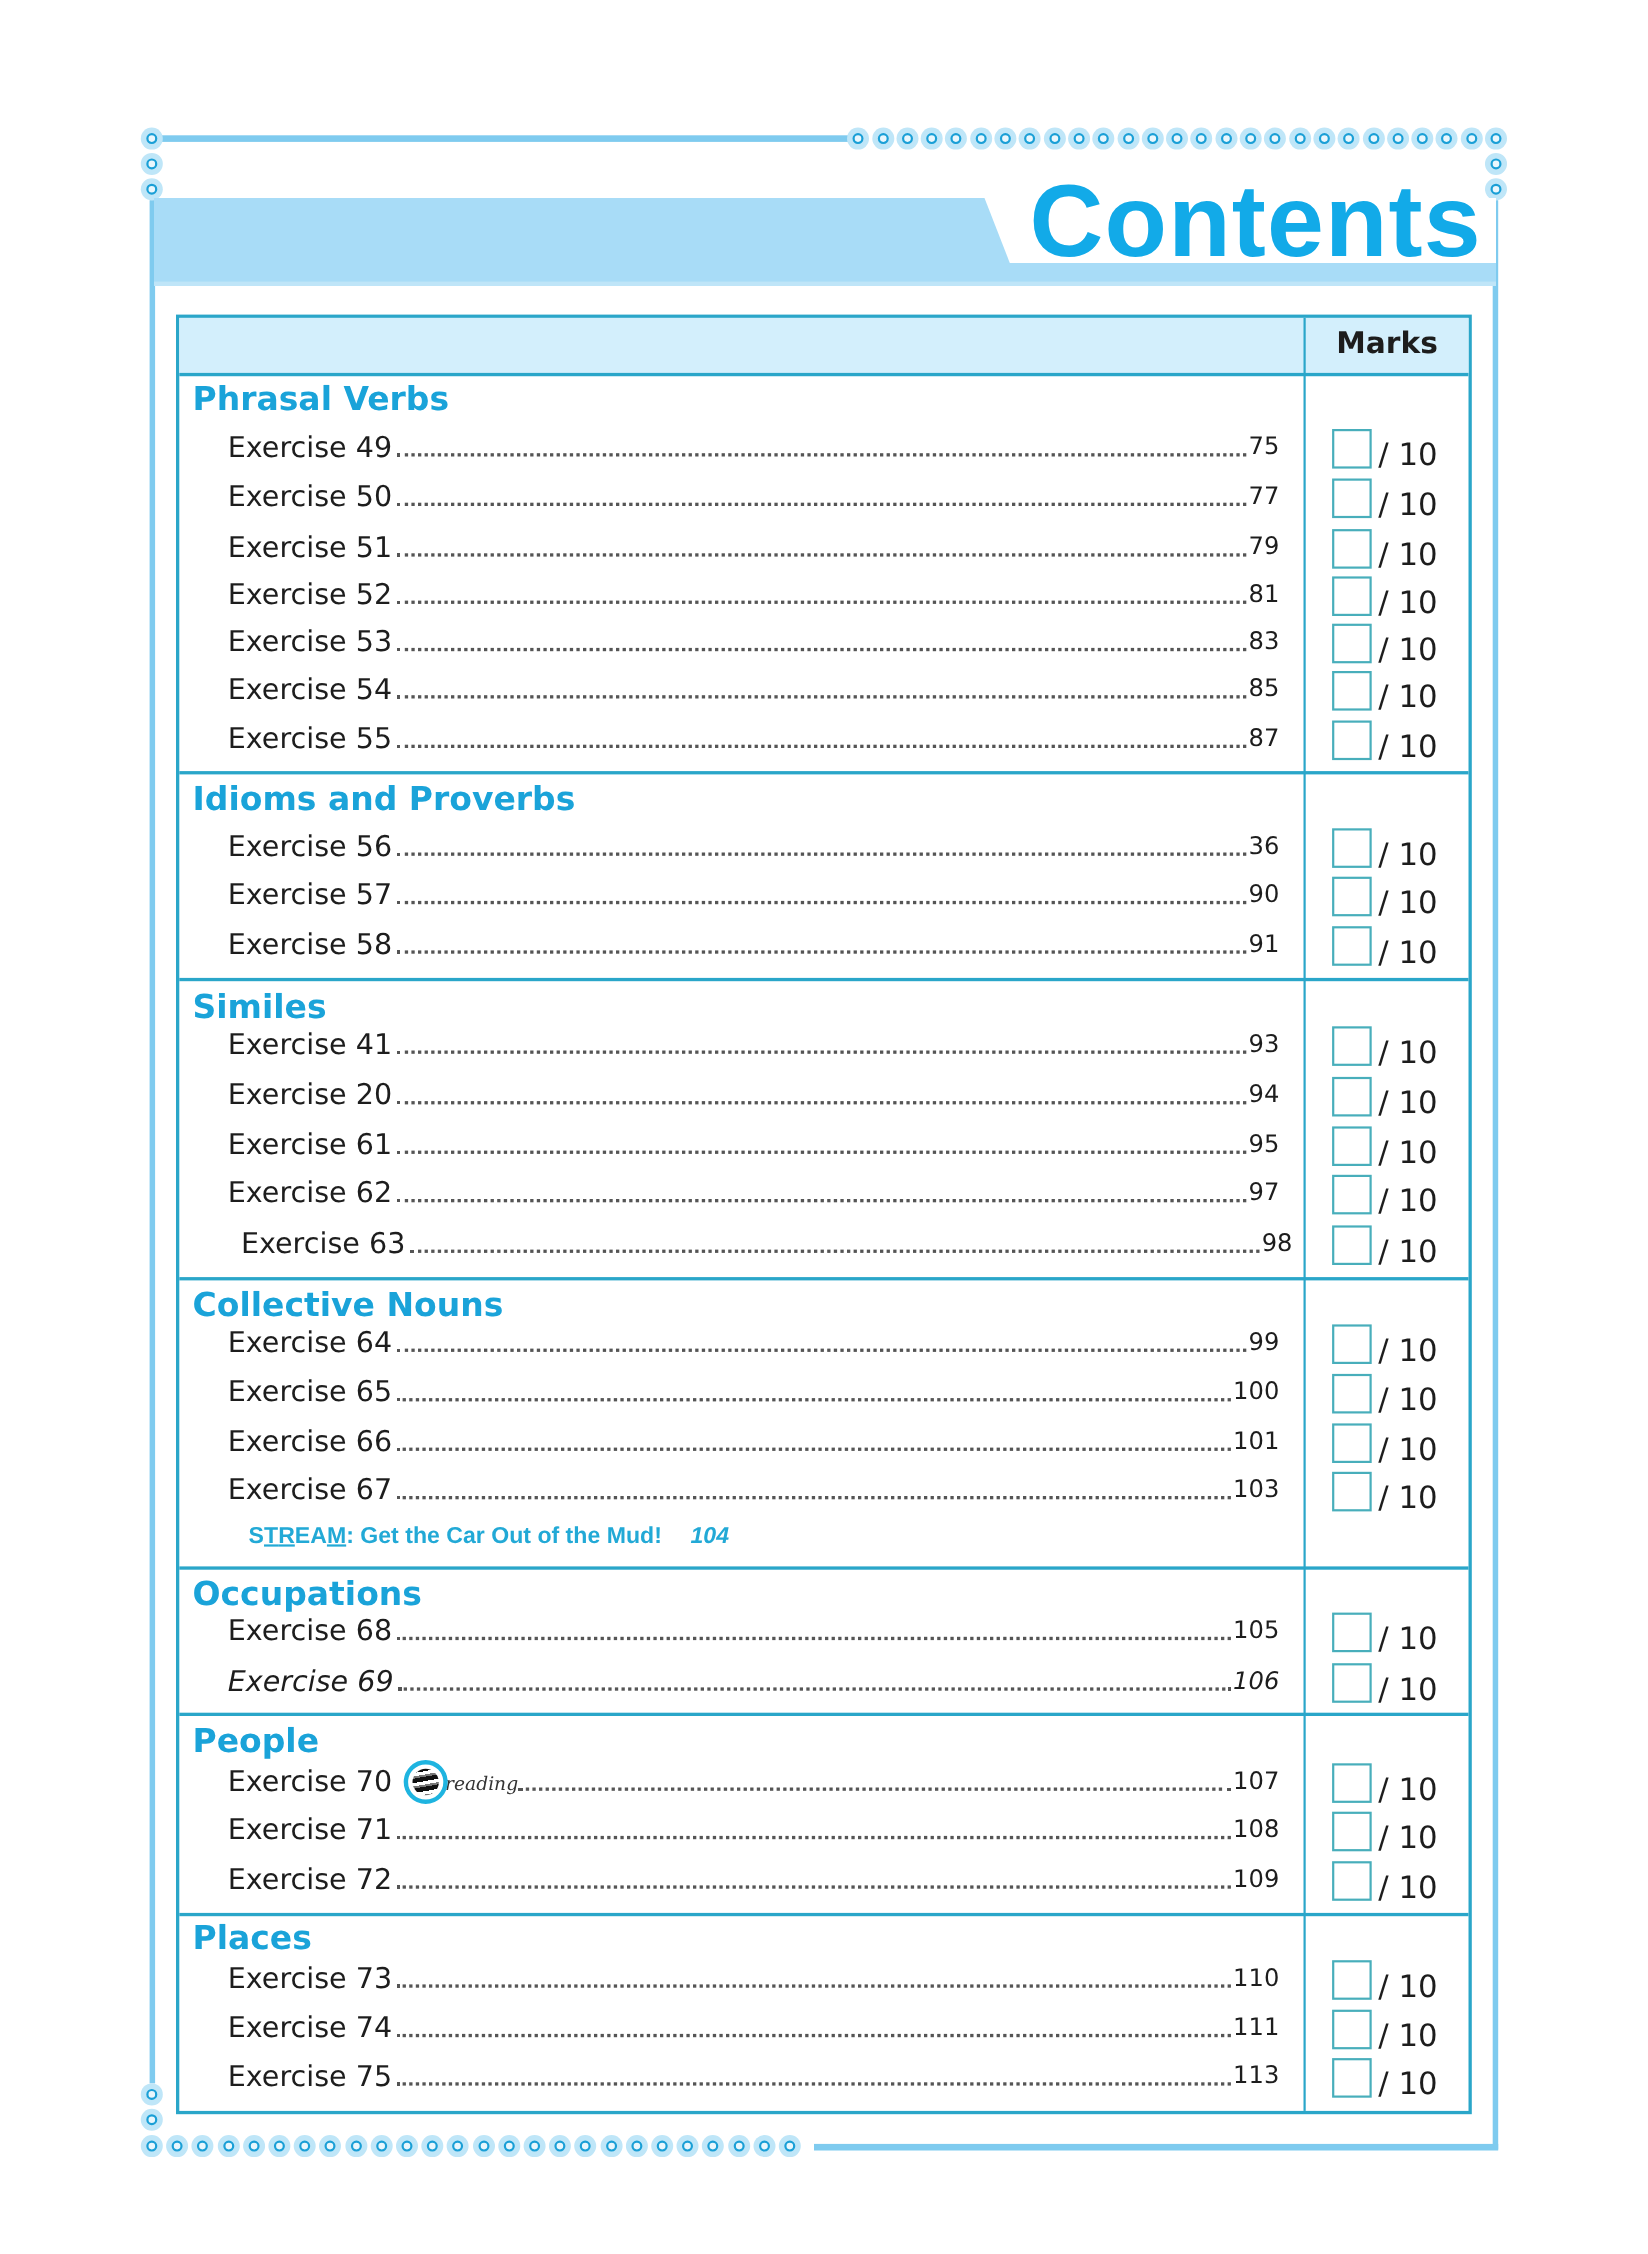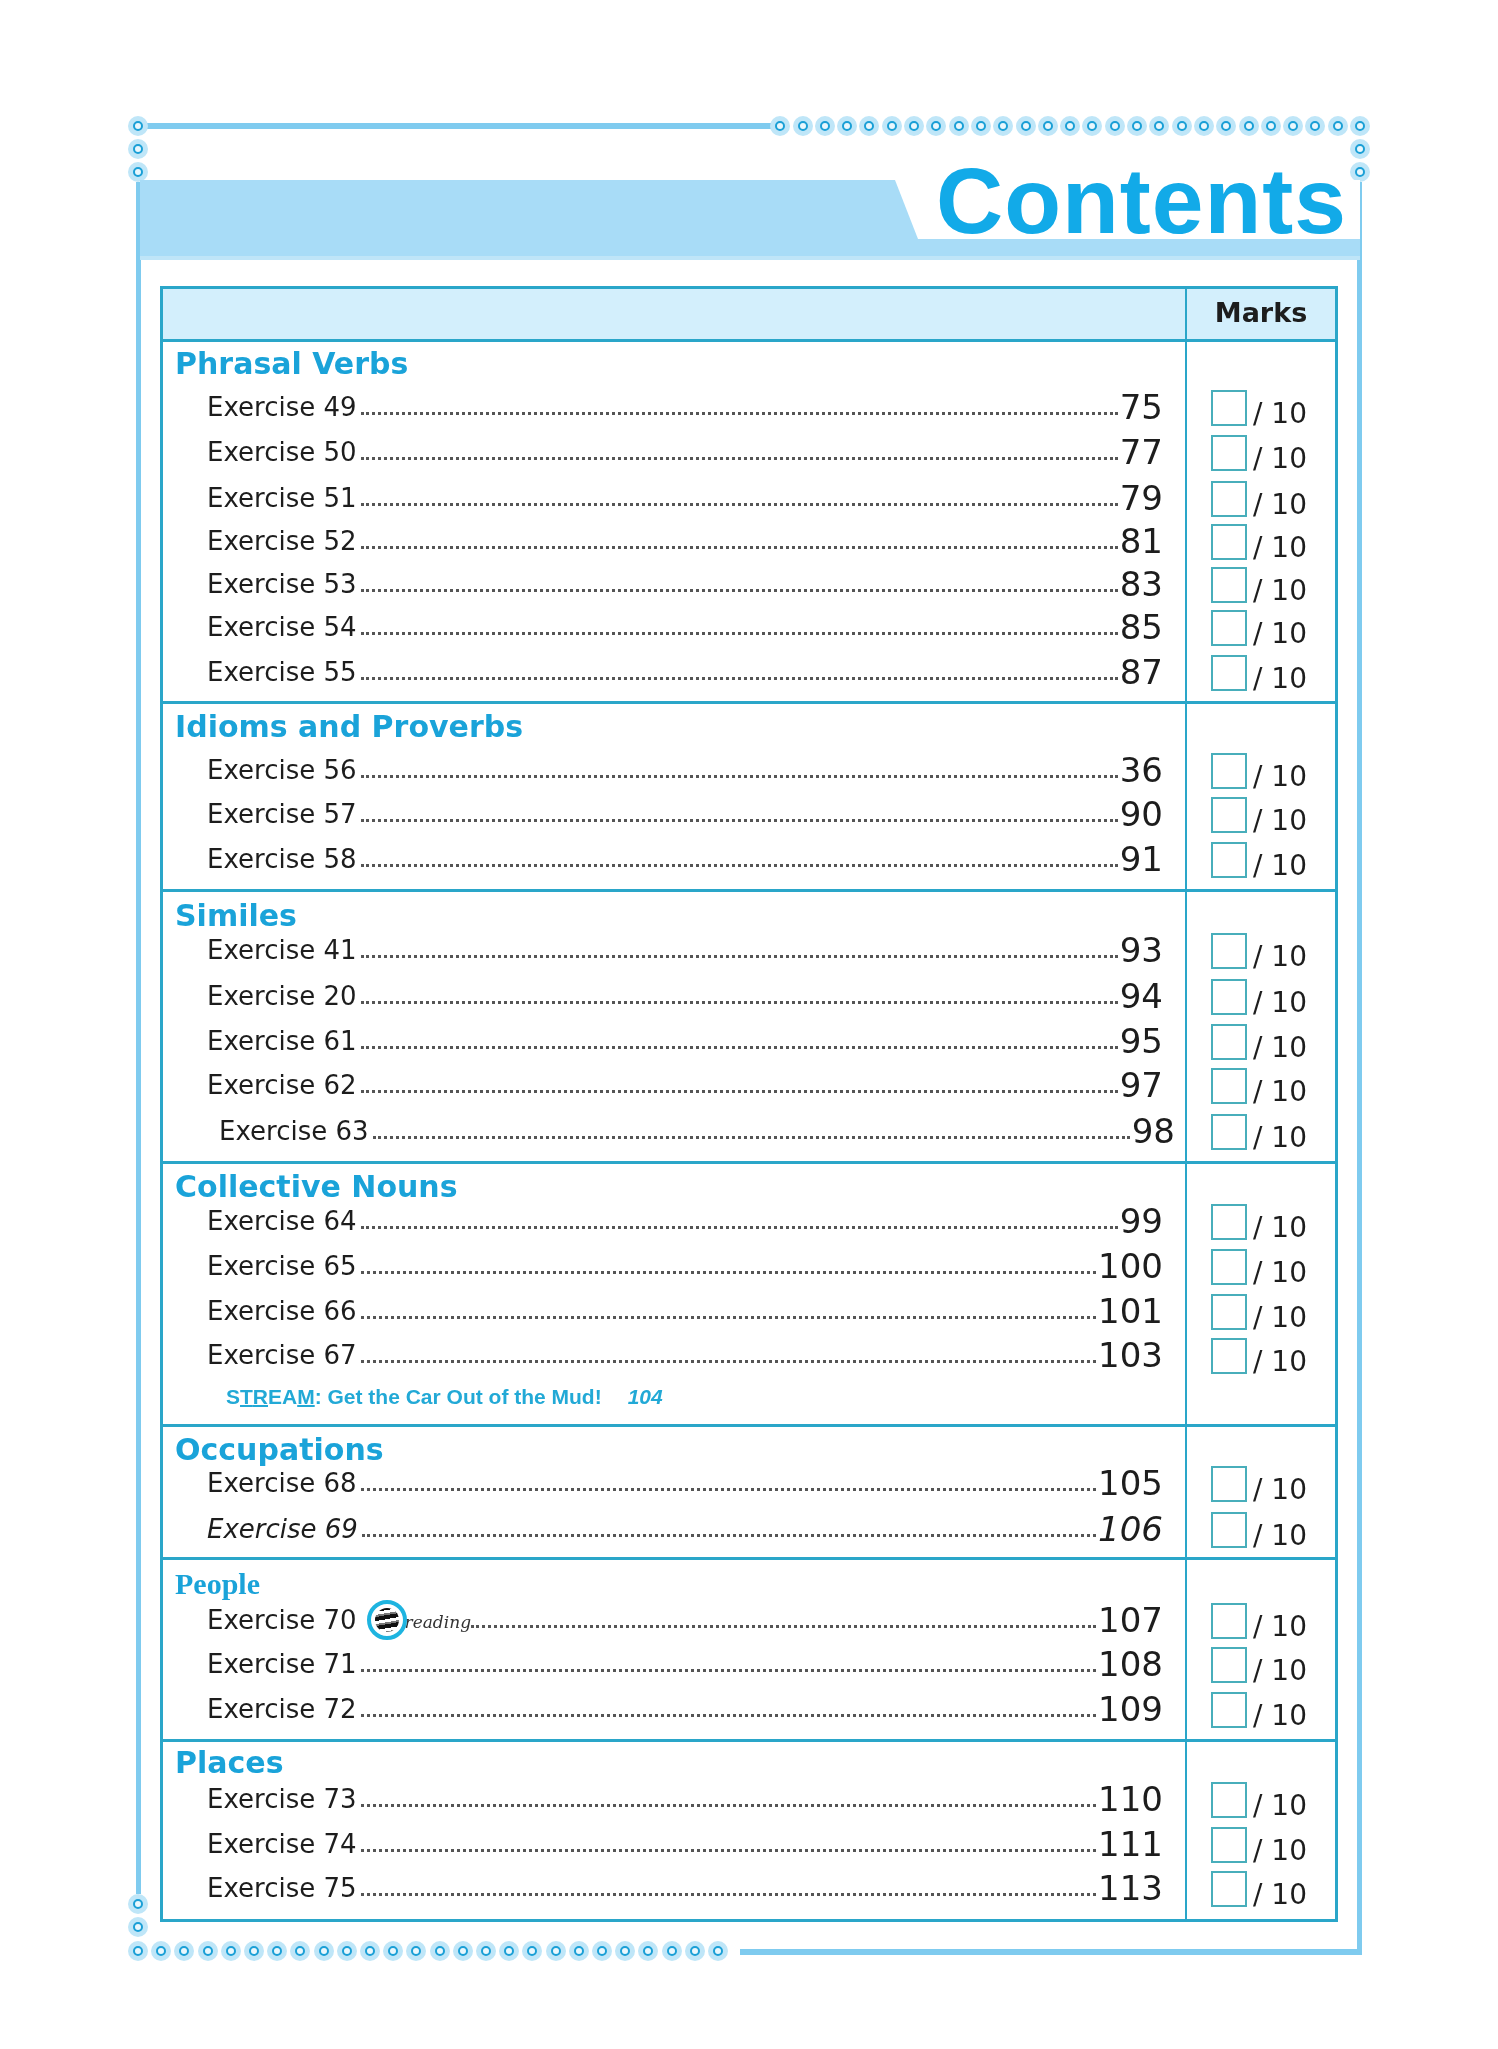--- a/index.html
+++ b/index.html
@@ -19,21 +19,21 @@
                 border-bottom: 3px solid #2aa6c9; }
   #col-divider { position: absolute; left: 1022px; top: 0; width: 2px; height: 1630px; background: #2aa6c9; }
   #marks-label { position: absolute; left: 1024px; width: 148px; top: 8px; text-align: center;
                  font-size: 27px; font-weight: bold; color: #1d1d1d; font-family: "DejaVu Sans", sans-serif; }
   .sec-divider { position: absolute; left: 0; width: 1172px; height: 3px; background: #2aa6c9; }
   .sec-heading { position: absolute; left: 12px; font-size: 30px; font-weight: bold; color: #1aa3d9;
                  line-height: 36px; white-space: nowrap; }
   .row { position: absolute; left: 44px; width: 956px; height: 36px; display: flex; align-items: flex-end; }
   .row-label { font-size: 26px; line-height: 32px; white-space: nowrap; color: #1d1d1d; padding-right: 4px; }
   .row-leader { flex: 1; border-bottom: 3px dotted #555; margin-bottom: 8px; height: 0; }
-  .row-page { font-size: 34px; line-height: 32px; white-space: nowrap; color: #1d1d1d; padding-left: 2px; }
+  .row-page { font-size: 22px; line-height: 32px; white-space: nowrap; color: #1d1d1d; padding-left: 2px; }
   .mark-box { position: absolute; left: 1048px; width: 36px; height: 36px; border: 2px solid #48aebb;
               background: #ffffff; box-sizing: border-box; }
   .mark-total { position: absolute; left: 1090px; font-size: 28px; line-height: 32px; color: #1d1d1d; white-space: nowrap; }
   .reading-icon { display: inline-block; position: relative; width: 40px; height: 40px; border-radius: 50%;
                   border: 4px solid #1eb4e0; box-sizing: border-box; background: #ffffff; margin-left: 6px; margin-bottom: -4px; }
   .reading-icon::before { content: ""; position: absolute; left: 4px; top: 4px; width: 24px; height: 24px; border-radius: 50%;
                   background: repeating-linear-gradient(170deg, #111 0 4px, #fff 4px 7px, #777 7px 9px); }
   .reading-label { font-family: "DejaVu Serif", serif; font-style: italic; font-size: 17px; color: #333;
                    margin-left: -2px; margin-bottom: 4px; }
   .stream-line { position: absolute; left: 63px; font-family: "Liberation Sans", sans-serif; font-weight: bold;
@@ -274,21 +274,21 @@
       <div class="mark-box" style="top: 1177px;"></div>
       <div class="mark-total" style="top: 1185px;">/ 10</div>
       <div class="row" style="top: 1220px; font-style: italic;">
         <span class="row-label">Exercise 69</span>
         <span class="row-leader"></span>
         <span class="row-page">106</span>
       </div>
       <div class="mark-box" style="top: 1223px;"></div>
       <div class="mark-total" style="top: 1231px;">/ 10</div>
       <div class="sec-divider" style="top: 1268px;"></div>
-      <div class="sec-heading" style="top: 1277px; font-family: Liberation Serif, serif;">People</div>
+      <div class="sec-heading" style="top: 1277px;">People</div>
       <div class="row" style="top: 1311px;">
         <span class="row-label">Exercise 70</span>
         <span class="reading-icon"></span>
         <span class="reading-label">reading</span>
         <span class="row-leader"></span>
         <span class="row-page">107</span>
       </div>
       <div class="mark-box" style="top: 1314px;"></div>
       <div class="mark-total" style="top: 1322px;">/ 10</div>
       <div class="row" style="top: 1355px;">

